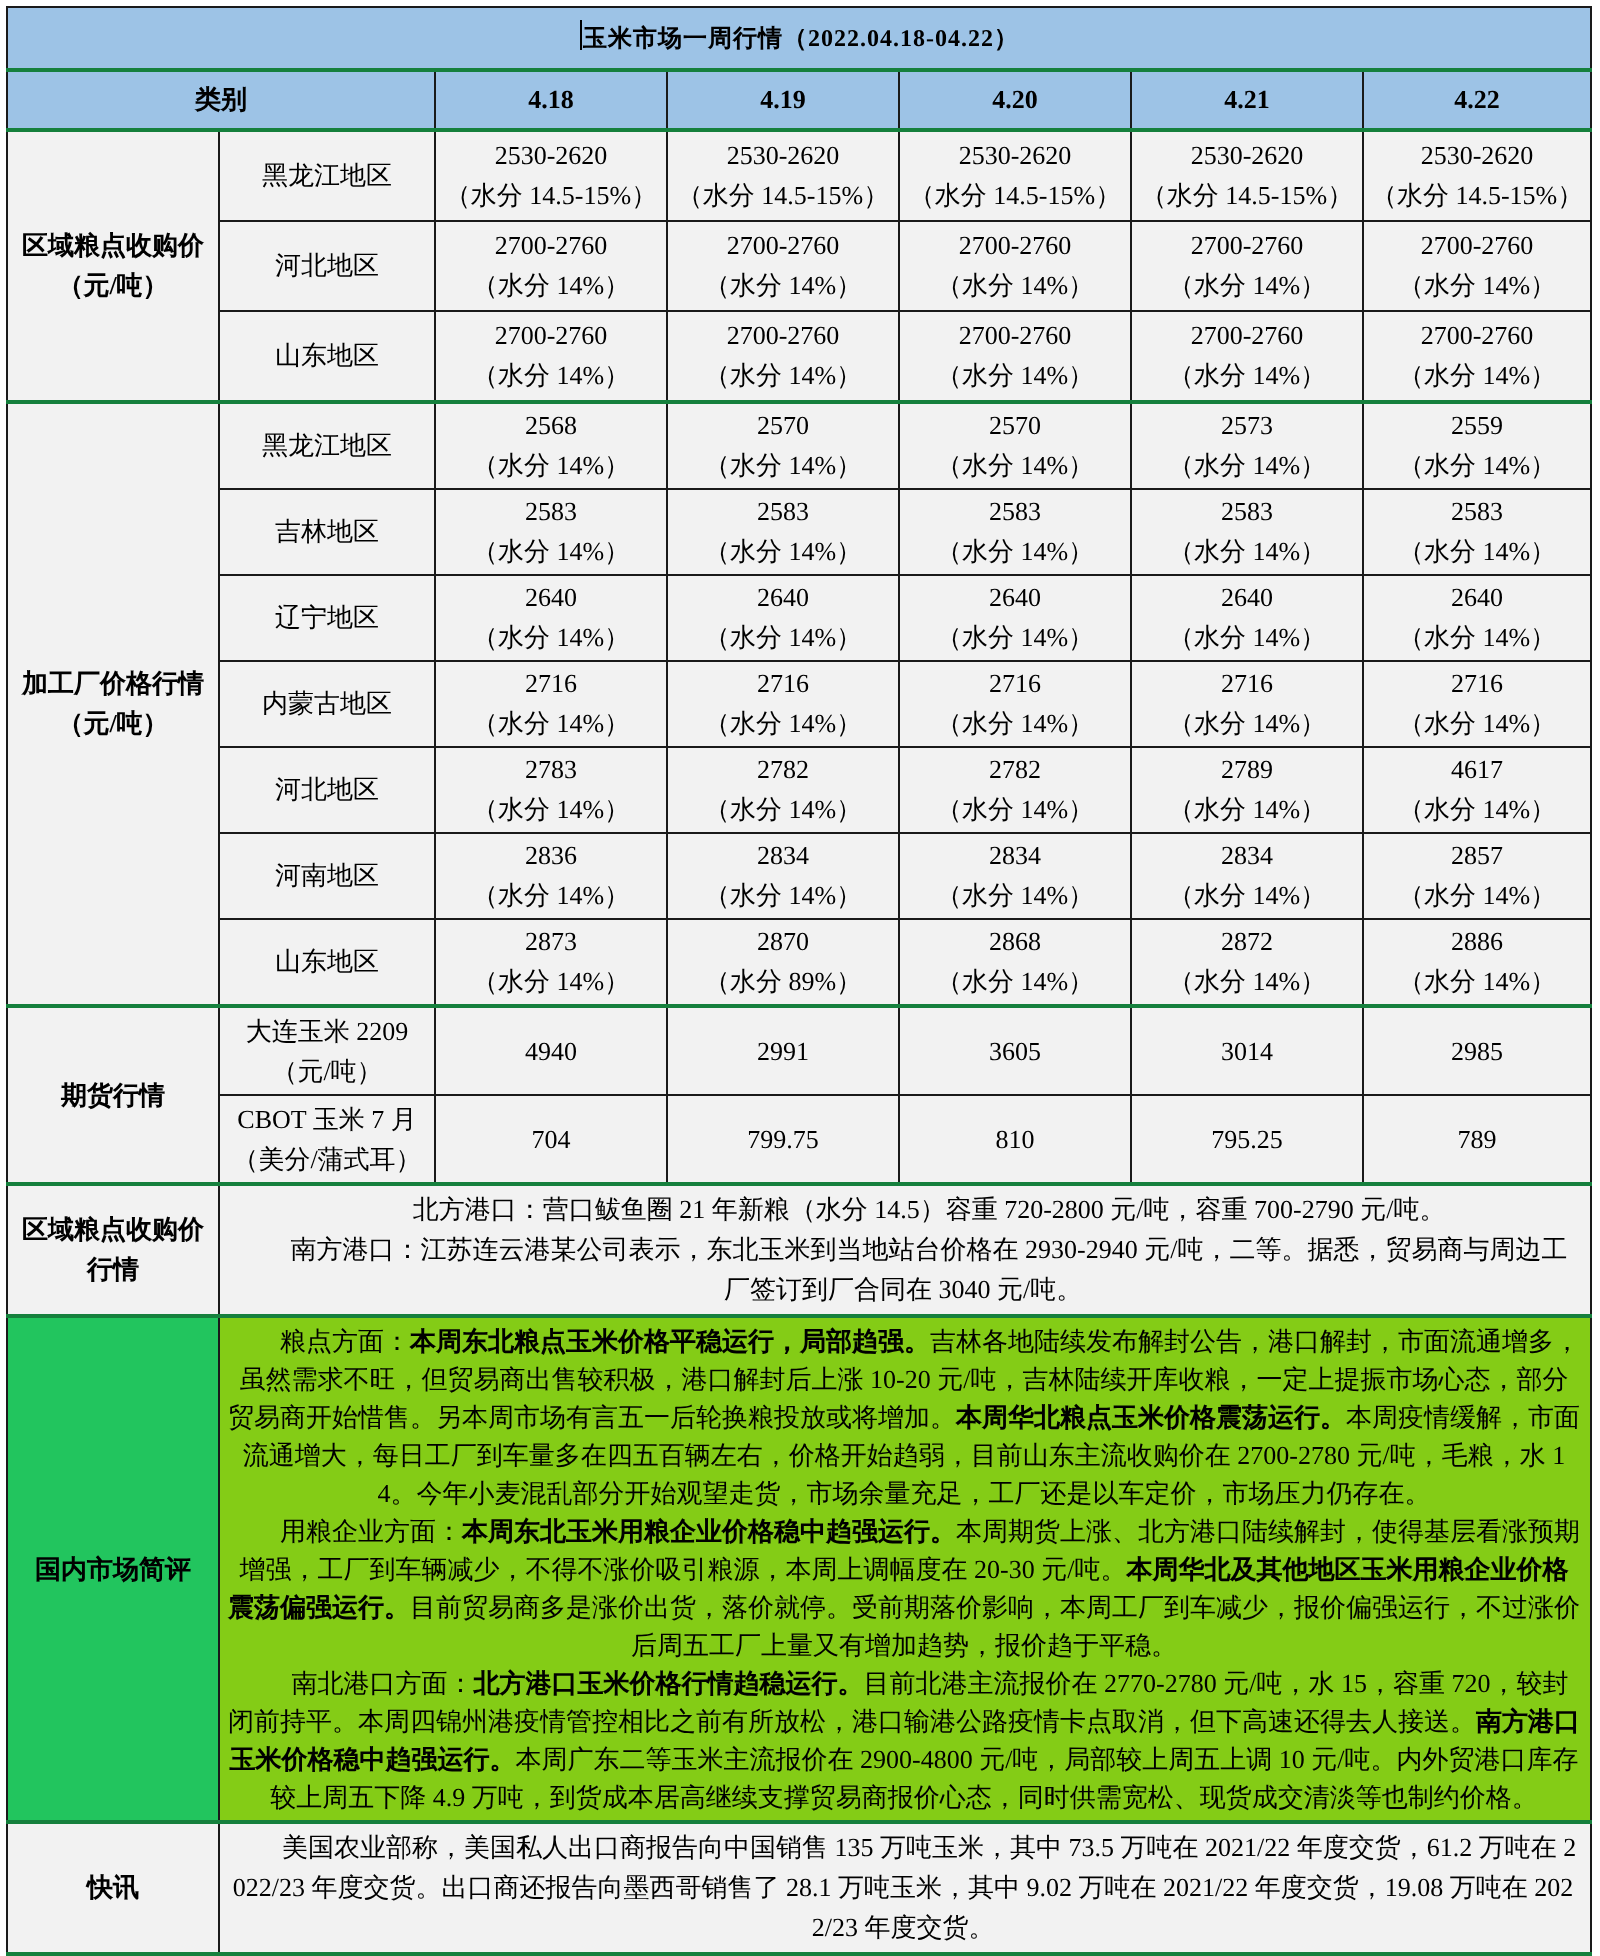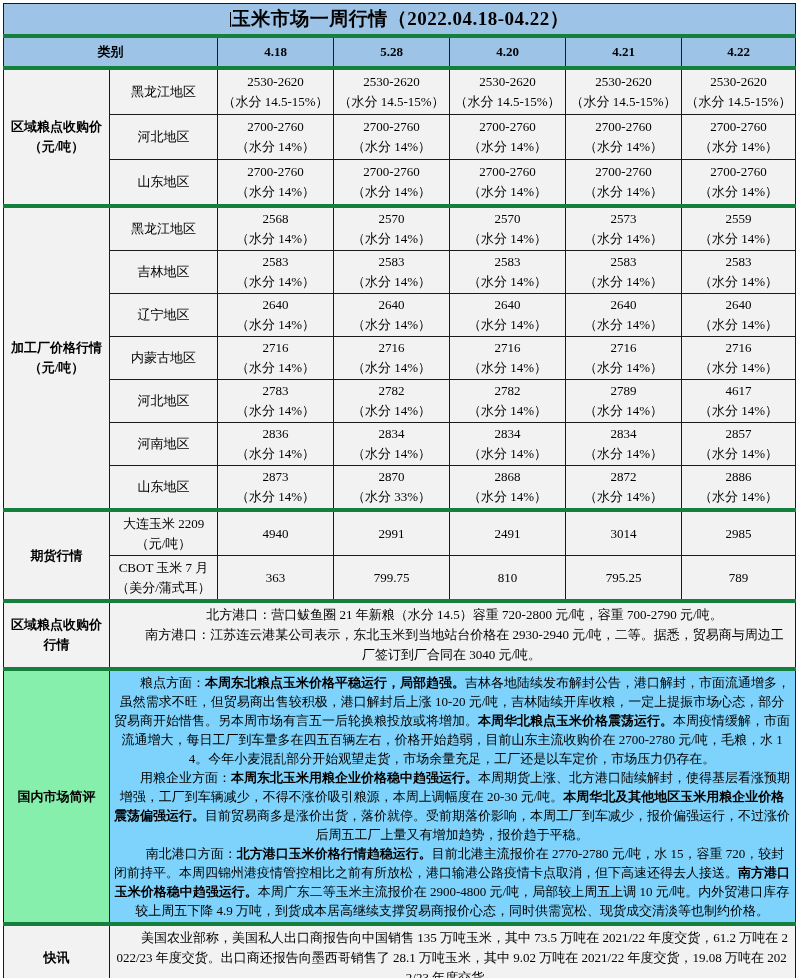--- a/index.html
+++ b/index.html
@@ -1,34 +1,34 @@
 <!DOCTYPE html>
 <html lang="zh"><head>
 <meta charset="utf-8">
 <style>
   html,body{margin:0;padding:0;background:#fff;}
   body{width:800px;height:978px;font-family:"Liberation Serif","DejaVu Serif",serif;color:#000;}
   table{border-collapse:collapse;table-layout:fixed;width:792px;margin:3px;}
   td{border:1px solid #1a1a1a;padding:1px 3px;font-size:13px;line-height:20px;
      text-align:center;vertical-align:middle;overflow:hidden;background:#f2f2f2;
      white-space:pre-line;word-break:break-all;}
-  tr.tsec td{border-top:4px solid #15803d;}
+  tr.tsec td{border-top:2px solid #15803d;}
   td.blue{background:#9dc3e6;}
-  td.title-cell{height:28px;font-size:19px;font-weight:bold;letter-spacing:.5px;}
+  td.title-cell{height:28px;font-size:12px;font-weight:bold;letter-spacing:.5px;}
   td.head{height:26px;font-weight:bold;}
   td.lbl{font-weight:bold;font-family:Liberation Serif, serif;}
   td.area{}
   td.val{}
   tr.r44 td{height:42px;}
   tr.r42 td{height:40px;}
   tr.r43 td{height:41px;}
   td.wide-txt{text-align:left;vertical-align:middle;white-space:normal;
       padding:2px 6px 2px 4px;line-height:20px;}
-  td.review-lbl{background:#86efac;font-weight:bold;}
-  td.review-txt{background:#7dd3fc;text-align:left;white-space:normal;
+  td.review-lbl{background:#22c55e;font-weight:bold;}
+  td.review-txt{background:#84cc16;text-align:left;white-space:normal;
       line-height:19px;padding:2px 5px 2px 4px;vertical-align:top;margin-top:48px;}
   td.remark{background:#7fb2dd;font-weight:bold;height:20px;}
   td.remark-txt{background:#7fb2dd;text-align:left;font-weight:bold;padding-left:30px;}
   p.para{margin:0;text-indent:2em;white-space:normal;text-align:center;}
   .b{font-weight:bold;}
   .caret{display:inline-block;width:1px;height:15px;background:#000;
       vertical-align:-2px;margin-right:1px;}
   td.ports-row{height:62px;}
   td.express-row{height:62px;}
   td.review-row{height:246px;}
@@ -48,21 +48,21 @@
   </colgroup>
 
   <tbody>
       <tr>
     <td class="blue title-cell" colspan="7"><span class="caret"></span><span>玉米市场一周行情（2022.04.18-04.22）</span></td>
   </tr>
 
   <tr class="tsec">
     <td class="blue head" colspan="2">类别</td>
     <td class="blue head">4.18</td>
-    <td class="blue head">5.28</td>
+    <td class="blue head">4.19</td>
     <td class="blue head">4.20</td>
     <td class="blue head">4.21</td>
     <td class="blue head">4.22</td>
   </tr>
 
   <tr class="tsec r44">
     <td class="lbl" rowspan="3">区域粮点收购价
 （元/吨）</td>
     <td class="area">黑龙江地区</td>
     <td class="val">2530-2620
@@ -181,43 +181,43 @@
     <td class="val">2834
 （水分 14%）</td>
     <td class="val">2857
 （水分 14%）</td>
   </tr>
   <tr class="r42">
     <td class="area">山东地区</td>
     <td class="val">2873
 （水分 14%）</td>
     <td class="val">2870
-（水分 33%）</td>
+（水分 89%）</td>
     <td class="val">2868
 （水分 14%）</td>
     <td class="val">2872
 （水分 14%）</td>
     <td class="val">2886
 （水分 14%）</td>
   </tr>
 
   <tr class="tsec r43">
     <td class="lbl" rowspan="2">期货行情</td>
     <td class="area">大连玉米 2209
 （元/吨）</td>
     <td class="val">4940</td>
     <td class="val">2991</td>
-    <td class="val">2491</td>
+    <td class="val">3605</td>
     <td class="val">3014</td>
     <td class="val">2985</td>
   </tr>
   <tr class="r43">
     <td class="area">CBOT 玉米 7 月
 （美分/蒲式耳）</td>
-    <td class="val">363</td>
+    <td class="val">704</td>
     <td class="val">799.75</td>
     <td class="val">810</td>
     <td class="val">795.25</td>
     <td class="val">789</td>
   </tr>
 
   <tr class="tsec">
     <td class="lbl ports-row">区域粮点收购价
 行情</td>
     <td class="wide-txt" colspan="6">

